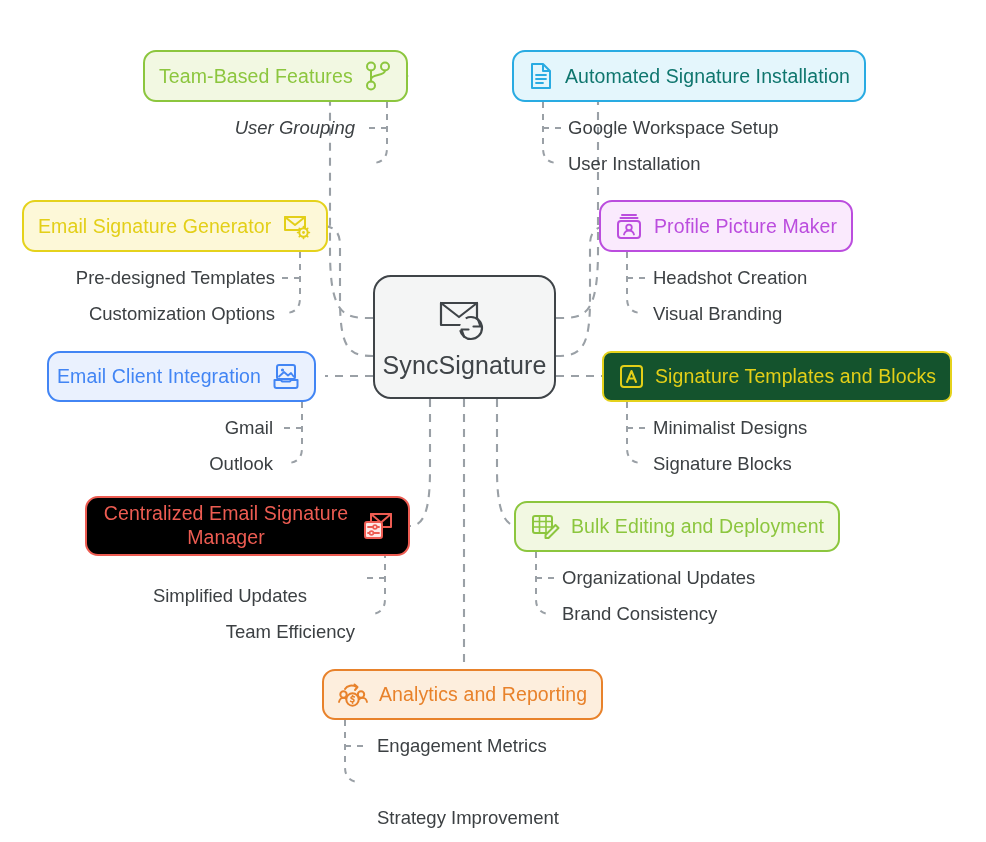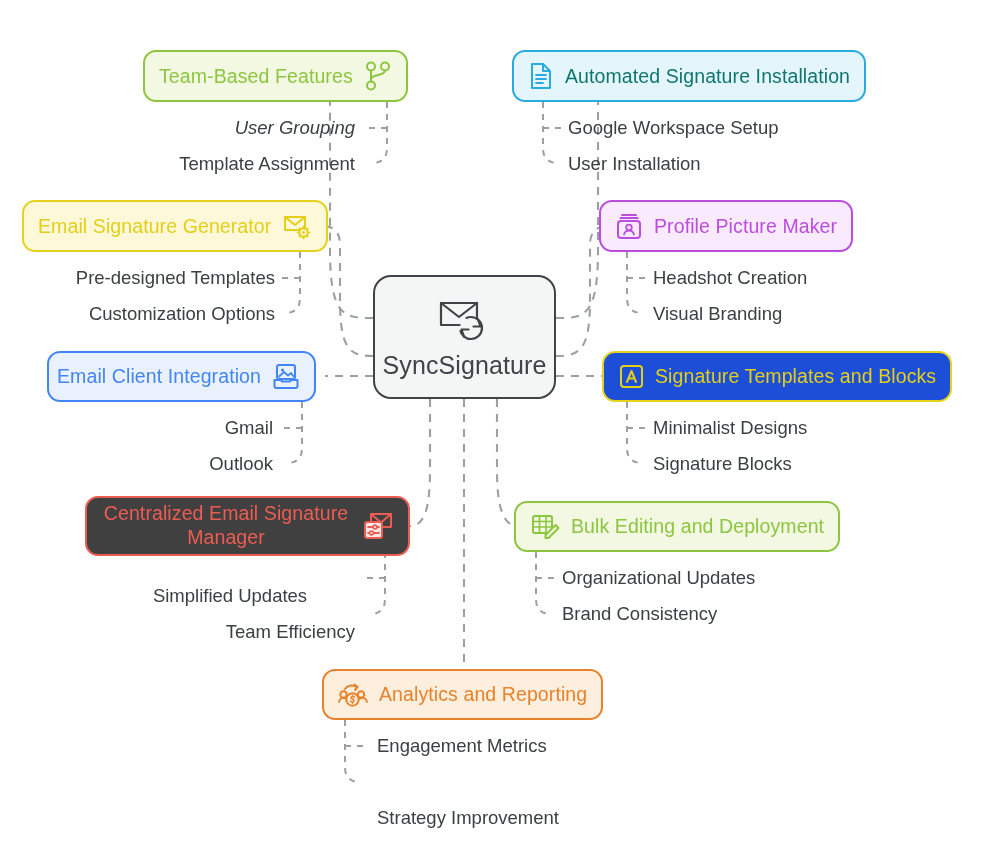--- a/index.html
+++ b/index.html
@@ -162,21 +162,20 @@
       <svg width="28" height="30" viewBox="0 0 28 30" fill="none" xmlns="http://www.w3.org/2000/svg">
         <circle cx="7" cy="5.5" r="4" stroke="#8cc63e" stroke-width="2"></circle>
         <circle cx="21" cy="5.5" r="4" stroke="#8cc63e" stroke-width="2"></circle>
         <circle cx="7" cy="24.5" r="4" stroke="#8cc63e" stroke-width="2"></circle>
         <path d="M7 9.5 v11" stroke="#8cc63e" stroke-width="2" stroke-linecap="round"></path>
         <path d="M21 9.5 c0 6 -14 3 -14 9" stroke="#8cc63e" stroke-width="2" stroke-linecap="round"></path>
       </svg>
     </span>
   </div>
   <div class="leaf right-align" style="left:120px; top:117px; width:235px;font-style:italic;">User Grouping</div>
-  <div class="leaf right-align" style="left:120px; top:153px; width:235px;">Template Assignment</div>
 
   <div class="branch icon-left" style="left:512px; top:50px; height:52px; border-color:#29abe2; background:#e4f6fc;">
     <span class="b-icon">
       <svg width="26" height="30" viewBox="0 0 26 30" fill="none" xmlns="http://www.w3.org/2000/svg">
         <path d="M4 3 h11 l7 7 v17 h-18 z" stroke="#29abe2" stroke-width="2" stroke-linejoin="round"></path>
         <path d="M15 3 v7 h7" stroke="#29abe2" stroke-width="2" stroke-linejoin="round"></path>
         <path d="M8 14 h10 M8 18 h10 M8 22 h7" stroke="#29abe2" stroke-width="1.8" stroke-linecap="round"></path>
       </svg>
     </span>
     <span class="b-label" style="color:#0f766e;">Automated Signature Installation</span>
@@ -220,33 +219,33 @@
         <rect x="5" y="3" width="18" height="14" rx="2" stroke="#4285f4" stroke-width="2"></rect>
         <circle cx="10.5" cy="8" r="1.6" fill="#4285f4"></circle>
         <path d="M6.5 15 L12 10 L16 13.5 L19 11 L22 15" stroke="#4285f4" stroke-width="1.8" stroke-linejoin="round" fill="none"></path>
         <path d="M2.5 18 h7 a1 1 0 0 0 1 1.5 h7 a1 1 0 0 0 1 -1.5 h7 v6 a2 2 0 0 1 -2 2 h-19 a2 2 0 0 1 -2 -2 z" stroke="#4285f4" stroke-width="2" stroke-linejoin="round" fill="none"></path>
       </svg>
     </span>
   </div>
   <div class="leaf right-align" style="left:60px; top:417px; width:213px;">Gmail</div>
   <div class="leaf right-align" style="left:60px; top:453px; width:213px;">Outlook</div>
 
-  <div class="branch icon-left" style="left:602px; top:351px; height:51px; border-color:#e5d21c; background:#1d4ed8;">
+  <div class="branch icon-left" style="left:602px; top:351px; height:51px; border-color:#e5d21c; background:#14532d;border-radius:9px;">
     <span class="b-icon">
       <svg width="26" height="28" viewBox="0 0 26 28" fill="none" xmlns="http://www.w3.org/2000/svg">
         <rect x="3" y="3" width="21" height="21" rx="3" stroke="#e3cf18" stroke-width="2"></rect>
         <path d="M9 19 L13.5 8 L18 19 M10.6 15.5 h5.8" stroke="#e3cf18" stroke-width="2" stroke-linecap="round" stroke-linejoin="round" fill="none"></path>
       </svg>
     </span>
     <span class="b-label" style="color:#e3cf18;">Signature Templates and Blocks</span>
   </div>
   <div class="leaf" style="left:653px; top:417px;">Minimalist Designs</div>
   <div class="leaf" style="left:653px; top:453px;">Signature Blocks</div>
 
-  <div class="branch icon-right two-line" style="left:85px; top:496px; width:325px; height:60px; border-color:#ed5c52; background:#404040; justify-content:center;">
+  <div class="branch icon-right two-line" style="left:85px; top:496px; width:325px; height:60px; border-color:#ed5c52; background:#000000; justify-content:center;">
     <span class="b-label" style="color:#ed5c52; width:250px;">Centralized Email Signature Manager</span>
     <span class="b-icon">
       <svg width="32" height="32" viewBox="0 0 32 32" fill="none" xmlns="http://www.w3.org/2000/svg">
         <path d="M9 4 h20 v13 h-20 z" stroke="#ed5c52" stroke-width="2" stroke-linejoin="round"></path>
         <path d="M9 4 L19 12.5 L29 4" stroke="#ed5c52" stroke-width="2" stroke-linejoin="round" stroke-linecap="round"></path>
         <rect x="3" y="12" width="17" height="16" rx="2" stroke="#ed5c52" stroke-width="2" fill="#fde9e7"></rect>
         <path d="M6 17 h11 M6 23 h11" stroke="#ed5c52" stroke-width="1.8" stroke-linecap="round"></path>
         <circle cx="13" cy="17" r="1.9" fill="#fde9e7" stroke="#ed5c52" stroke-width="1.6"></circle>
         <circle cx="9.5" cy="23" r="1.9" fill="#fde9e7" stroke="#ed5c52" stroke-width="1.6"></circle>
       </svg>

